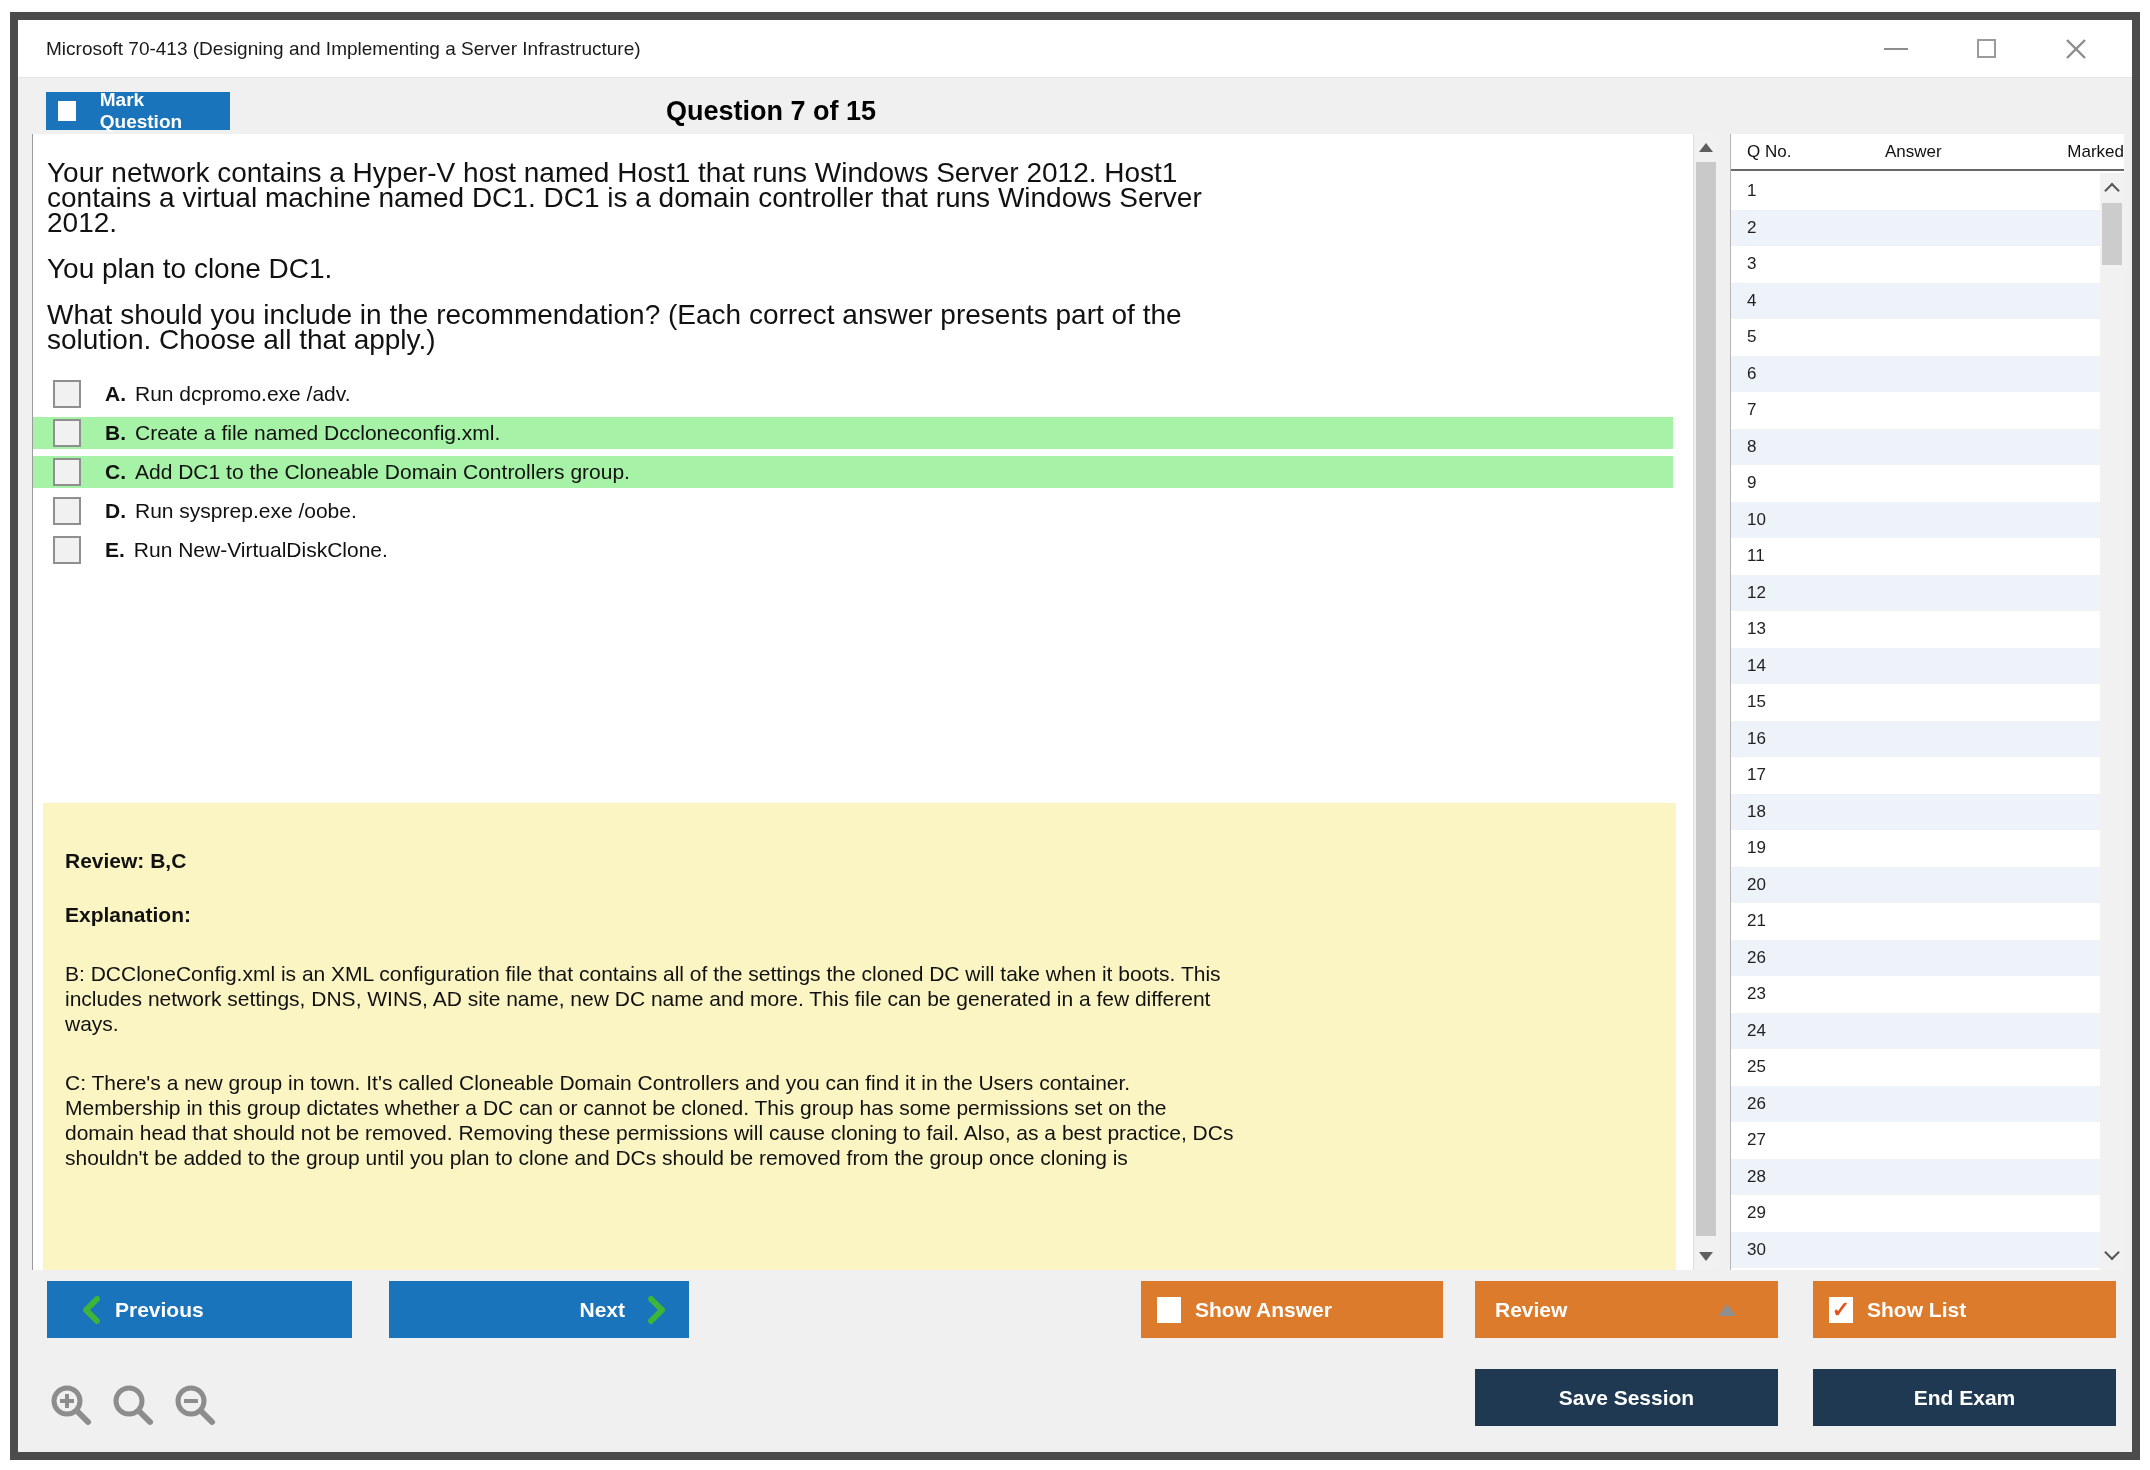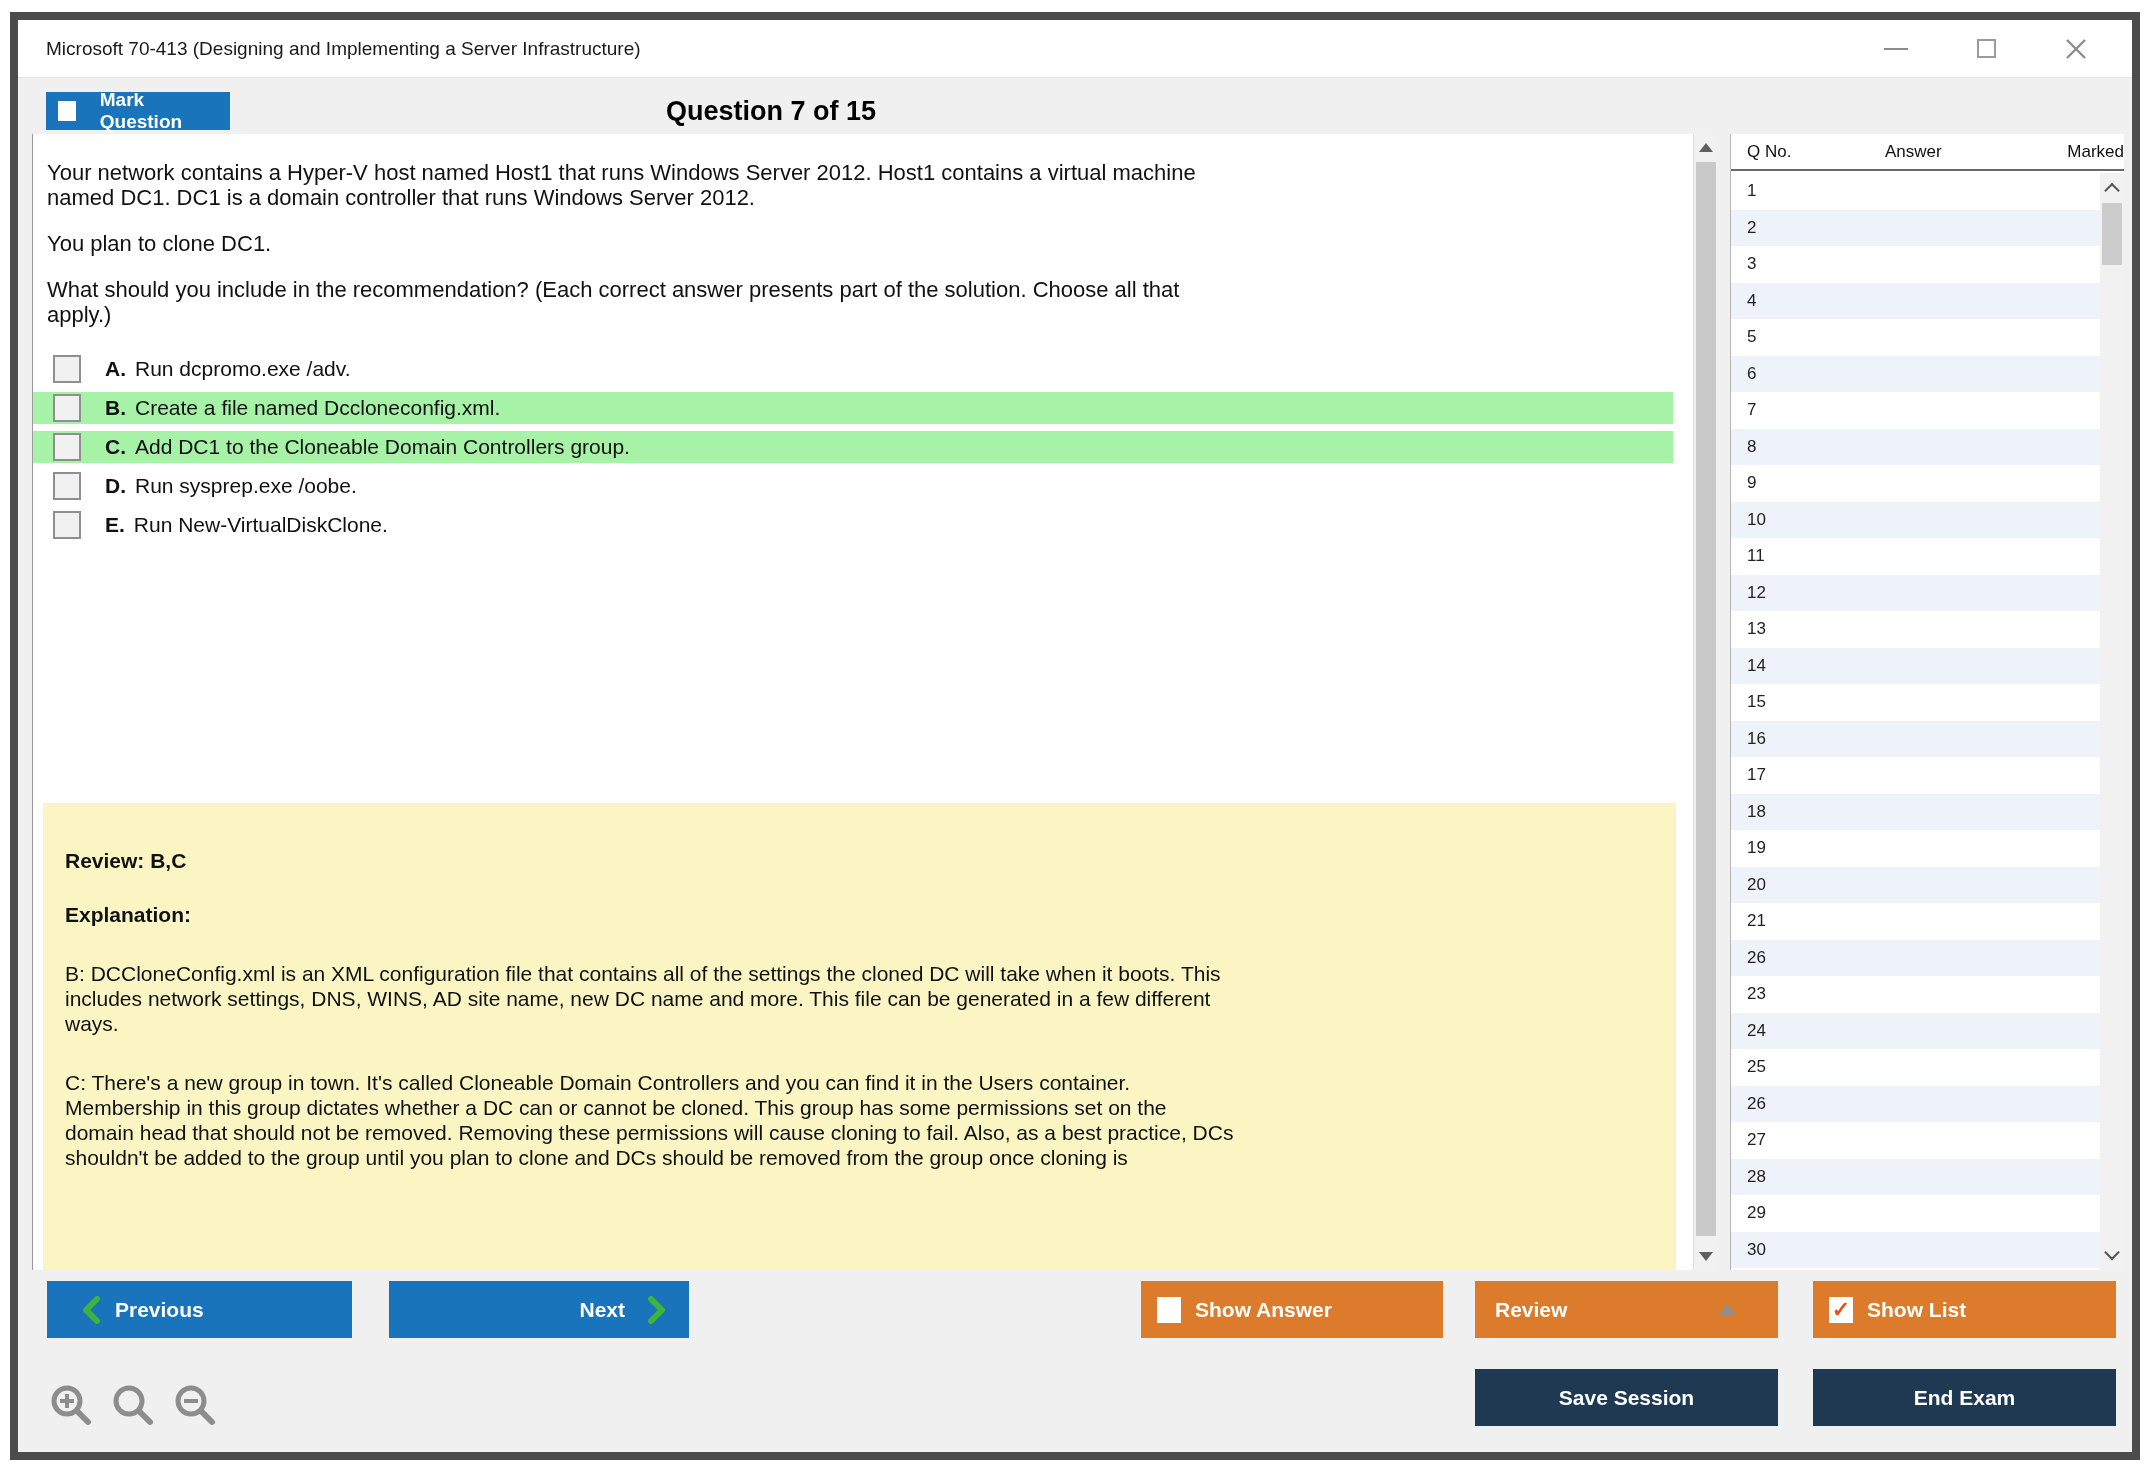--- a/index.html
+++ b/index.html
@@ -32,21 +32,21 @@
   .mark-question-btn span.lbl { color:#fff; font-weight:bold; font-size:19px; }
   .question-counter {
     position:absolute; left:603px; top:76px; width:300px; text-align:center;
     font-size:27px; font-weight:bold; color:#000;
   }
   
   .question-panel {
     position:absolute; left:14px; top:114px; width:1661px; height:1136px;
     background:#ffffff; border-left:1px solid #9b9b9b; padding:14px 20px 0 14px; overflow:hidden;
   }
-  .qpara { font-size:22px; line-height:25px; margin:0 0 21px 0; max-width:1175px; }
+  .qpara { font-size:28px; line-height:25px; margin:0 0 21px 0; max-width:1175px; }
   .qpara:first-child { margin-top:12px; }
   .options-list { margin-top:26px; margin-left:-14px; }
   .option-row { display:flex; align-items:center; height:32px; margin-bottom:7px; padding-left:20px; }
   .option-row.highlighted { background:#a6f2a6; }
   .opt-checkbox { width:28px; height:28px; background:#f1f1f1; border:2px solid #8f8f8f; margin-right:24px; flex:0 0 auto; }
   .opt-letter { font-size:21px; font-weight:bold; margin-right:9px; }
   .opt-text { font-size:21px; }
   .explanation-box {
     position:absolute; left:10px; right:17px; top:669px; bottom:0;
     background:#fbf5c4; padding:46px 30px 0 22px; overflow:hidden;

